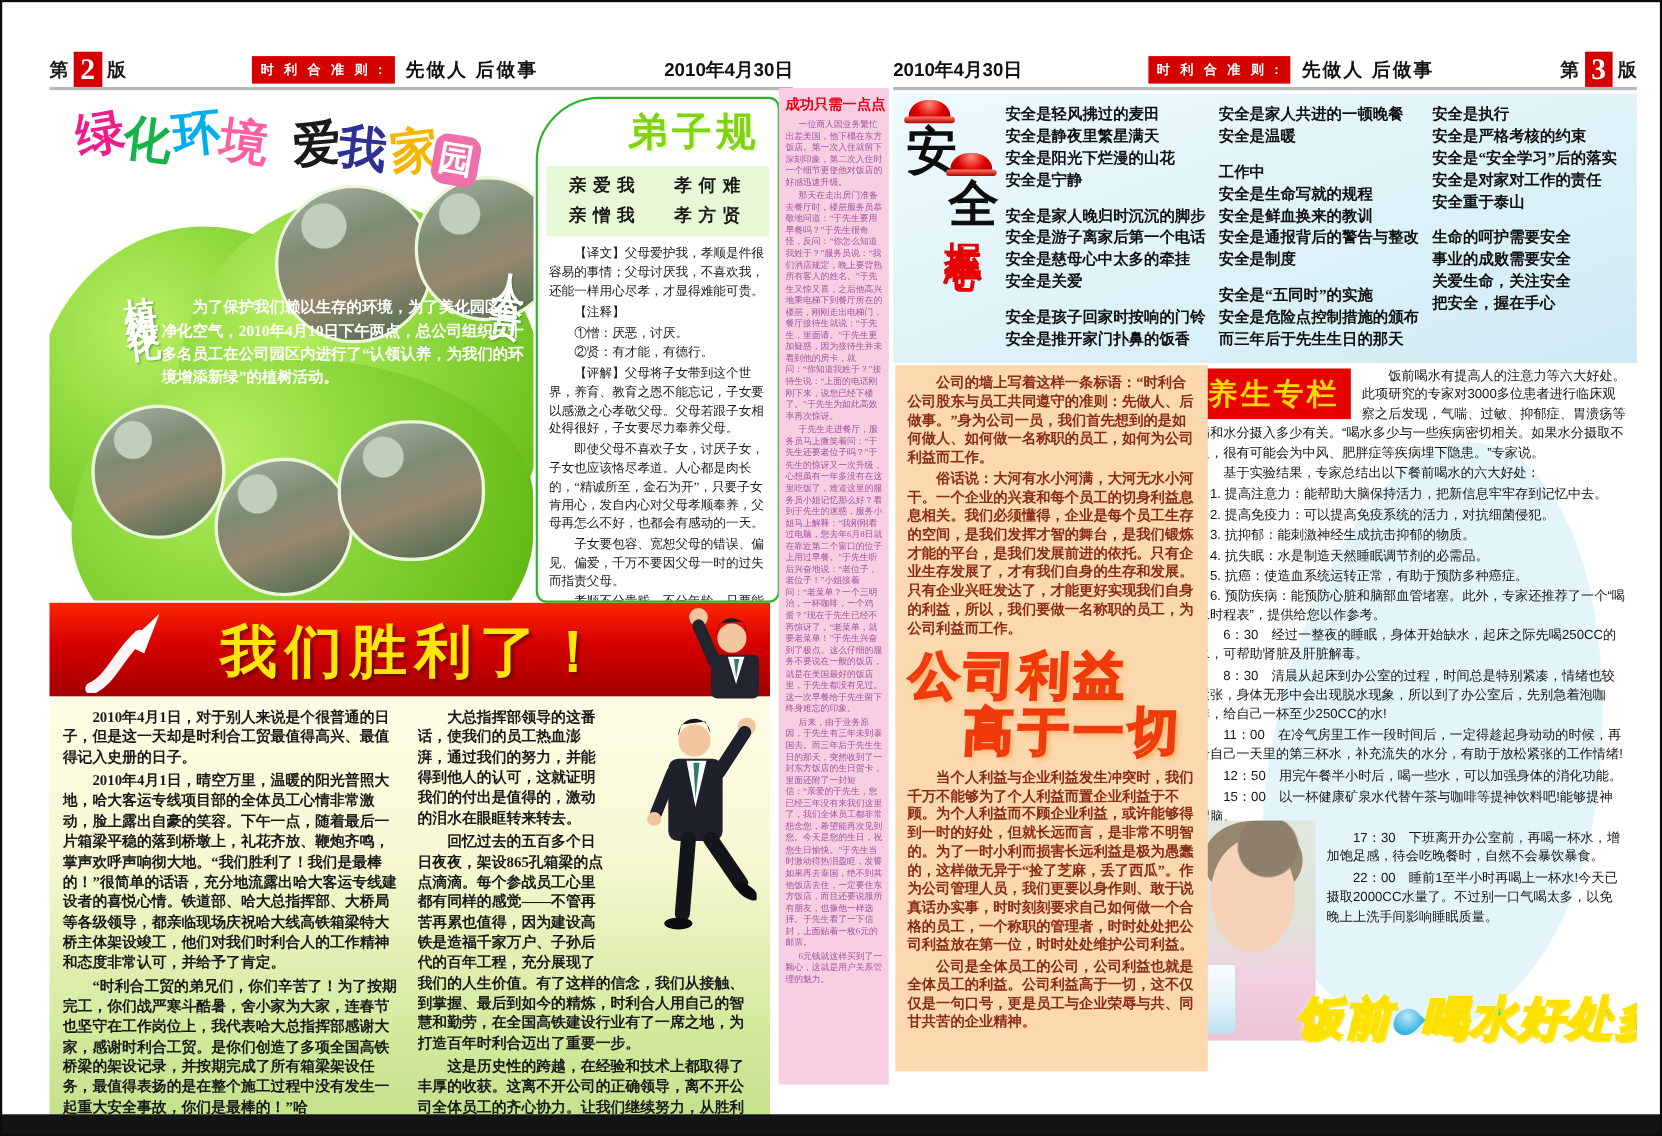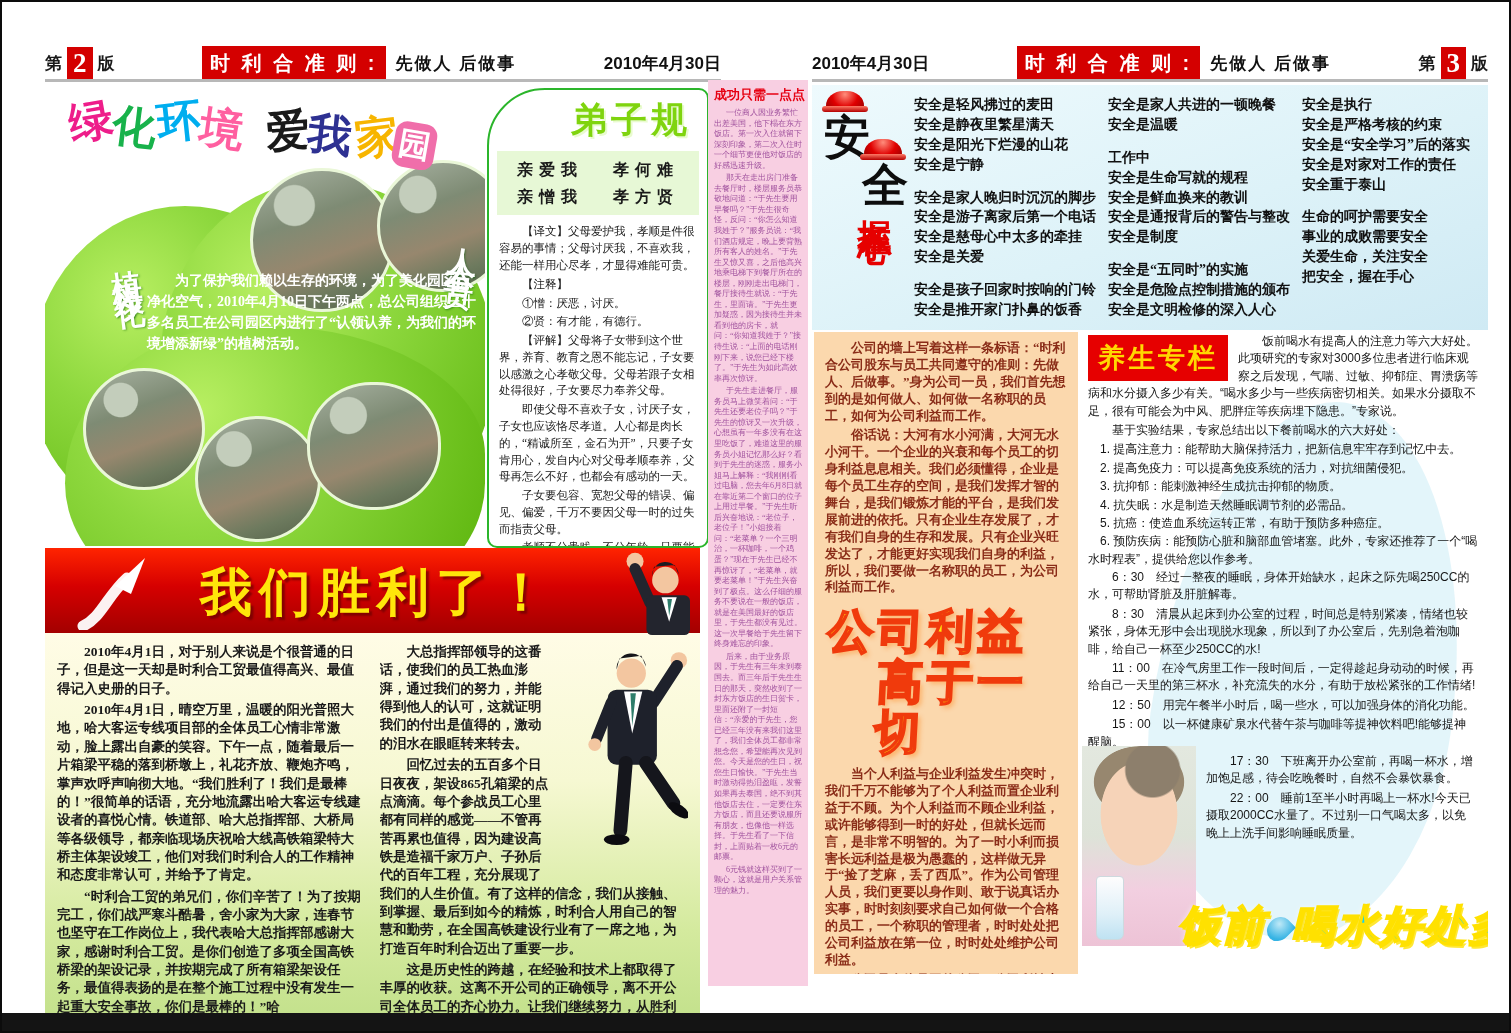--- a/index.html
+++ b/index.html
@@ -12,21 +12,21 @@
   .hdr{position:absolute;top:46px;height:34px;display:flex;align-items:center;font-family:"Liberation Sans",sans-serif;}
   .hdr-left{left:45px;width:676px;}
   .hdr-right{left:812px;width:676px;}
   .rule{position:absolute;top:79px;height:3px;background:#b8b8b8;z-index:2;}
   .rule-left{left:45px;width:676px;}
   .rule-right{left:812px;width:676px;}
   .pgnum-wrap{display:flex;align-items:center;gap:5px;font-weight:bold;font-size:17px;}
   .pgnum-box{display:inline-block;background:#d40000;color:#fff;font-size:27px;font-weight:bold;
              padding:0 6px;line-height:33px;font-family:"Liberation Serif",serif;}
   .principle{display:flex;align-items:center;gap:10px;}
-  .principle-box{background:#d40000;color:#fff;font-weight:bold;font-size:20px;letter-spacing:3px;padding:4px 8px;}
+  .principle-box{background:#d40000;color:#fff;font-weight:bold;font-size:12px;letter-spacing:3px;padding:4px 8px;}
   .principle-text{font-weight:bold;font-size:17px;letter-spacing:2px;color:#111;}
   .hdr-date{font-weight:bold;font-size:17px;color:#111;}
   .sp{flex:1;}
 
   
   .green-sec{position:absolute;left:45px;top:86px;width:440px;height:460px;overflow:hidden;z-index:1;}
   .blob{position:absolute;background:radial-gradient(circle at 32% 28%,#b8ef62 0%,#8ed83e 35%,#55b006 100%);}
   .blob-a{left:-15px;top:120px;width:310px;height:330px;border-radius:50% 50% 46% 54%/52% 48% 52% 48%;}
   .blob-b{left:115px;top:95px;width:335px;height:365px;border-radius:48% 52% 50% 50%/50% 50% 50% 50%;}
   .blob-c{left:20px;top:240px;width:420px;height:300px;border-radius:45% 55% 50% 50%/55% 45% 50% 50%;}
@@ -109,21 +109,21 @@
   .hm2{left:38px;top:50px;}
   .s-vert{position:absolute;left:30px;top:104px;writing-mode:vertical-rl;color:#e60000;font-weight:900;
       font-size:34px;letter-spacing:3px;font-family:"Liberation Sans",sans-serif;}
   .safe-col{position:absolute;top:10px;font-size:14px;font-weight:bold;line-height:1.42;color:#101010;}
   .safe-c1{left:102px;width:192px;}
   .safe-c2{left:296px;width:192px;}
   .safe-c3{left:490px;width:182px;}
   .safe-group{margin-bottom:13px;}
 
   
-  .comp{position:absolute;left:814px;top:332px;width:264px;height:642px;background:#fbd8ad;z-index:5;
+  .comp{position:absolute;left:814px;top:332px;width:284px;height:642px;background:#fbd8ad;z-index:5;
         box-sizing:border-box;padding:8px 11px;overflow:hidden;}
   .comp-p{font-size:13px;font-weight:600;color:#8a2c18;line-height:1.3;text-indent:2em;margin:0 0 3px 0;}
   .comp-head{margin:10px 0 8px 0;font-family:"Liberation Sans",sans-serif;font-weight:900;
         font-size:46px;letter-spacing:4px;color:#ffe60a;line-height:1.1;
         -webkit-text-stroke:2px #f03a0c;transform:skewX(-3deg);
         text-shadow:3px 3px 5px rgba(255,120,0,.45);}
   .comp-head .l2{margin-left:52px;}
 
   
   .health{position:absolute;left:1082px;top:330px;width:406px;height:658px;background:#fff;z-index:4;
@@ -326,21 +326,21 @@
       <div class="safe-group">
           <div class="safe-line">工作中</div>
           <div class="safe-line">安全是生命写就的规程</div>
           <div class="safe-line">安全是鲜血换来的教训</div>
           <div class="safe-line">安全是通报背后的警告与整改</div>
           <div class="safe-line">安全是制度</div>
         </div>
       <div class="safe-group">
           <div class="safe-line">安全是“五同时”的实施</div>
           <div class="safe-line">安全是危险点控制措施的颁布</div>
-          <div class="safe-line">安全是文明检修的深入人心</div>
+          <div class="safe-line">而三年后于先生生日的那天</div>
         </div>
     </div>
     <div class="safe-col safe-c3">
       <div class="safe-group">
           <div class="safe-line">安全是执行</div>
           <div class="safe-line">安全是严格考核的约束</div>
           <div class="safe-line">安全是“安全学习”后的落实</div>
           <div class="safe-line">安全是对家对工作的责任</div>
           <div class="safe-line">安全重于泰山</div>
         </div>

